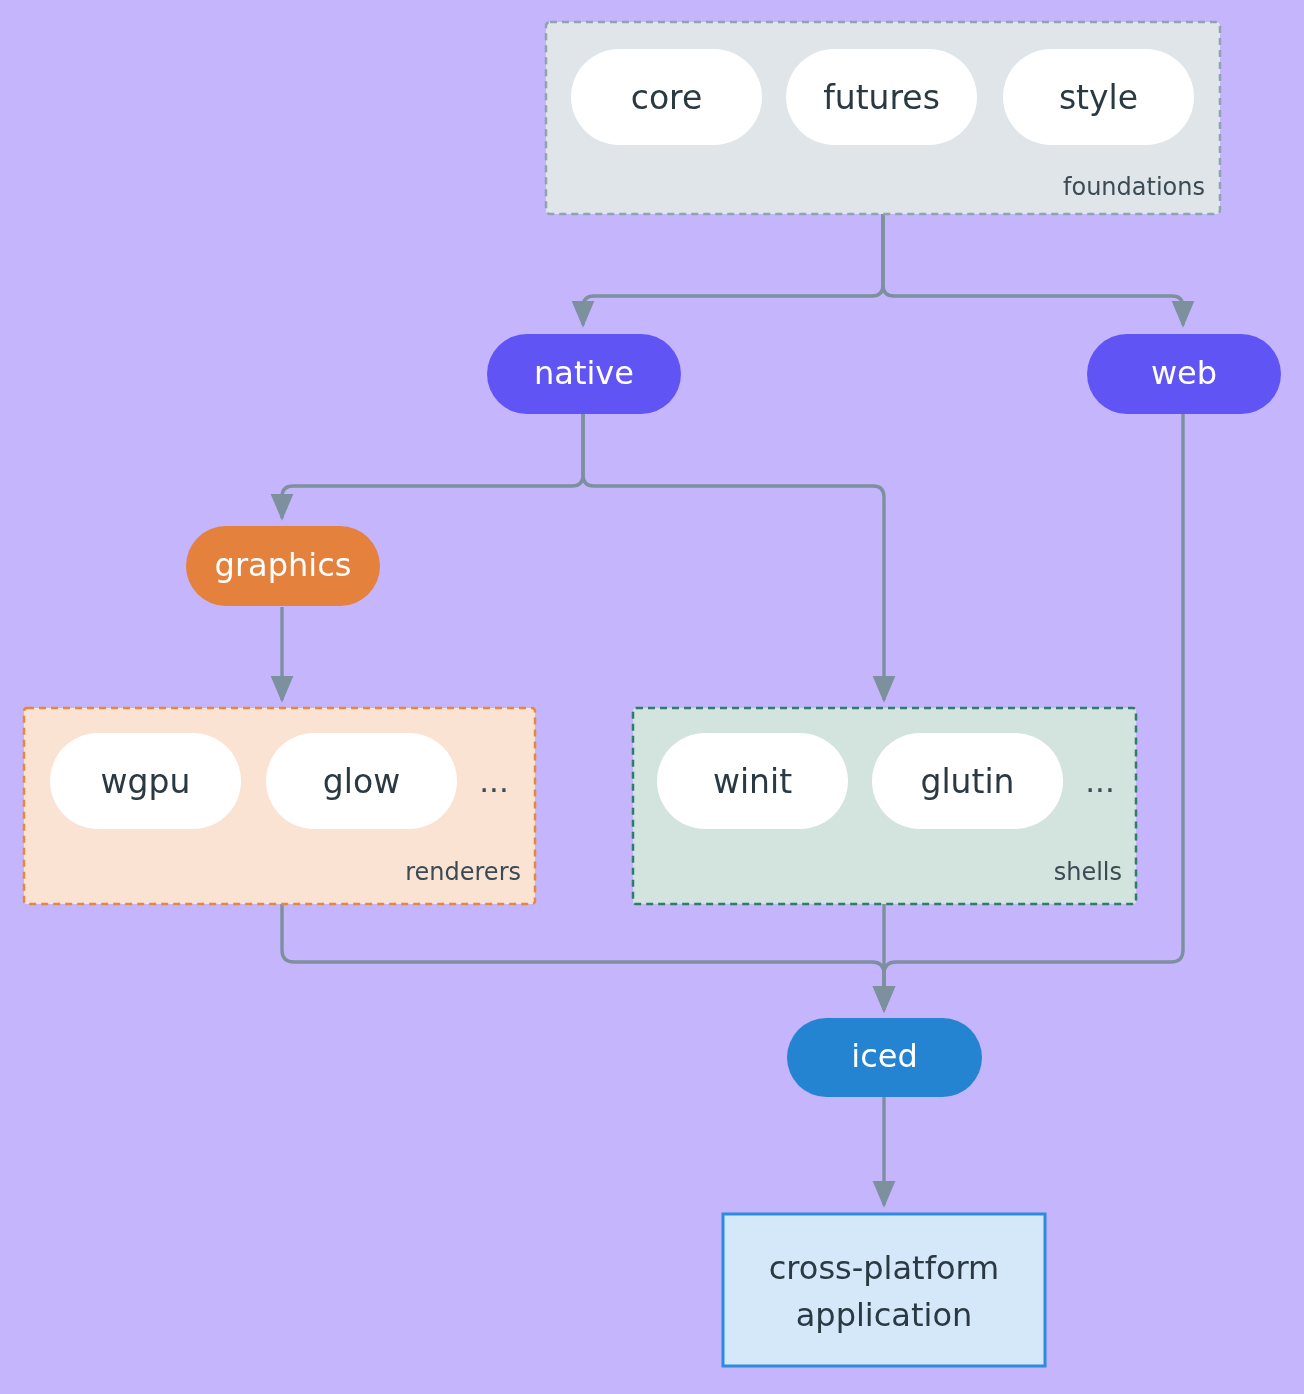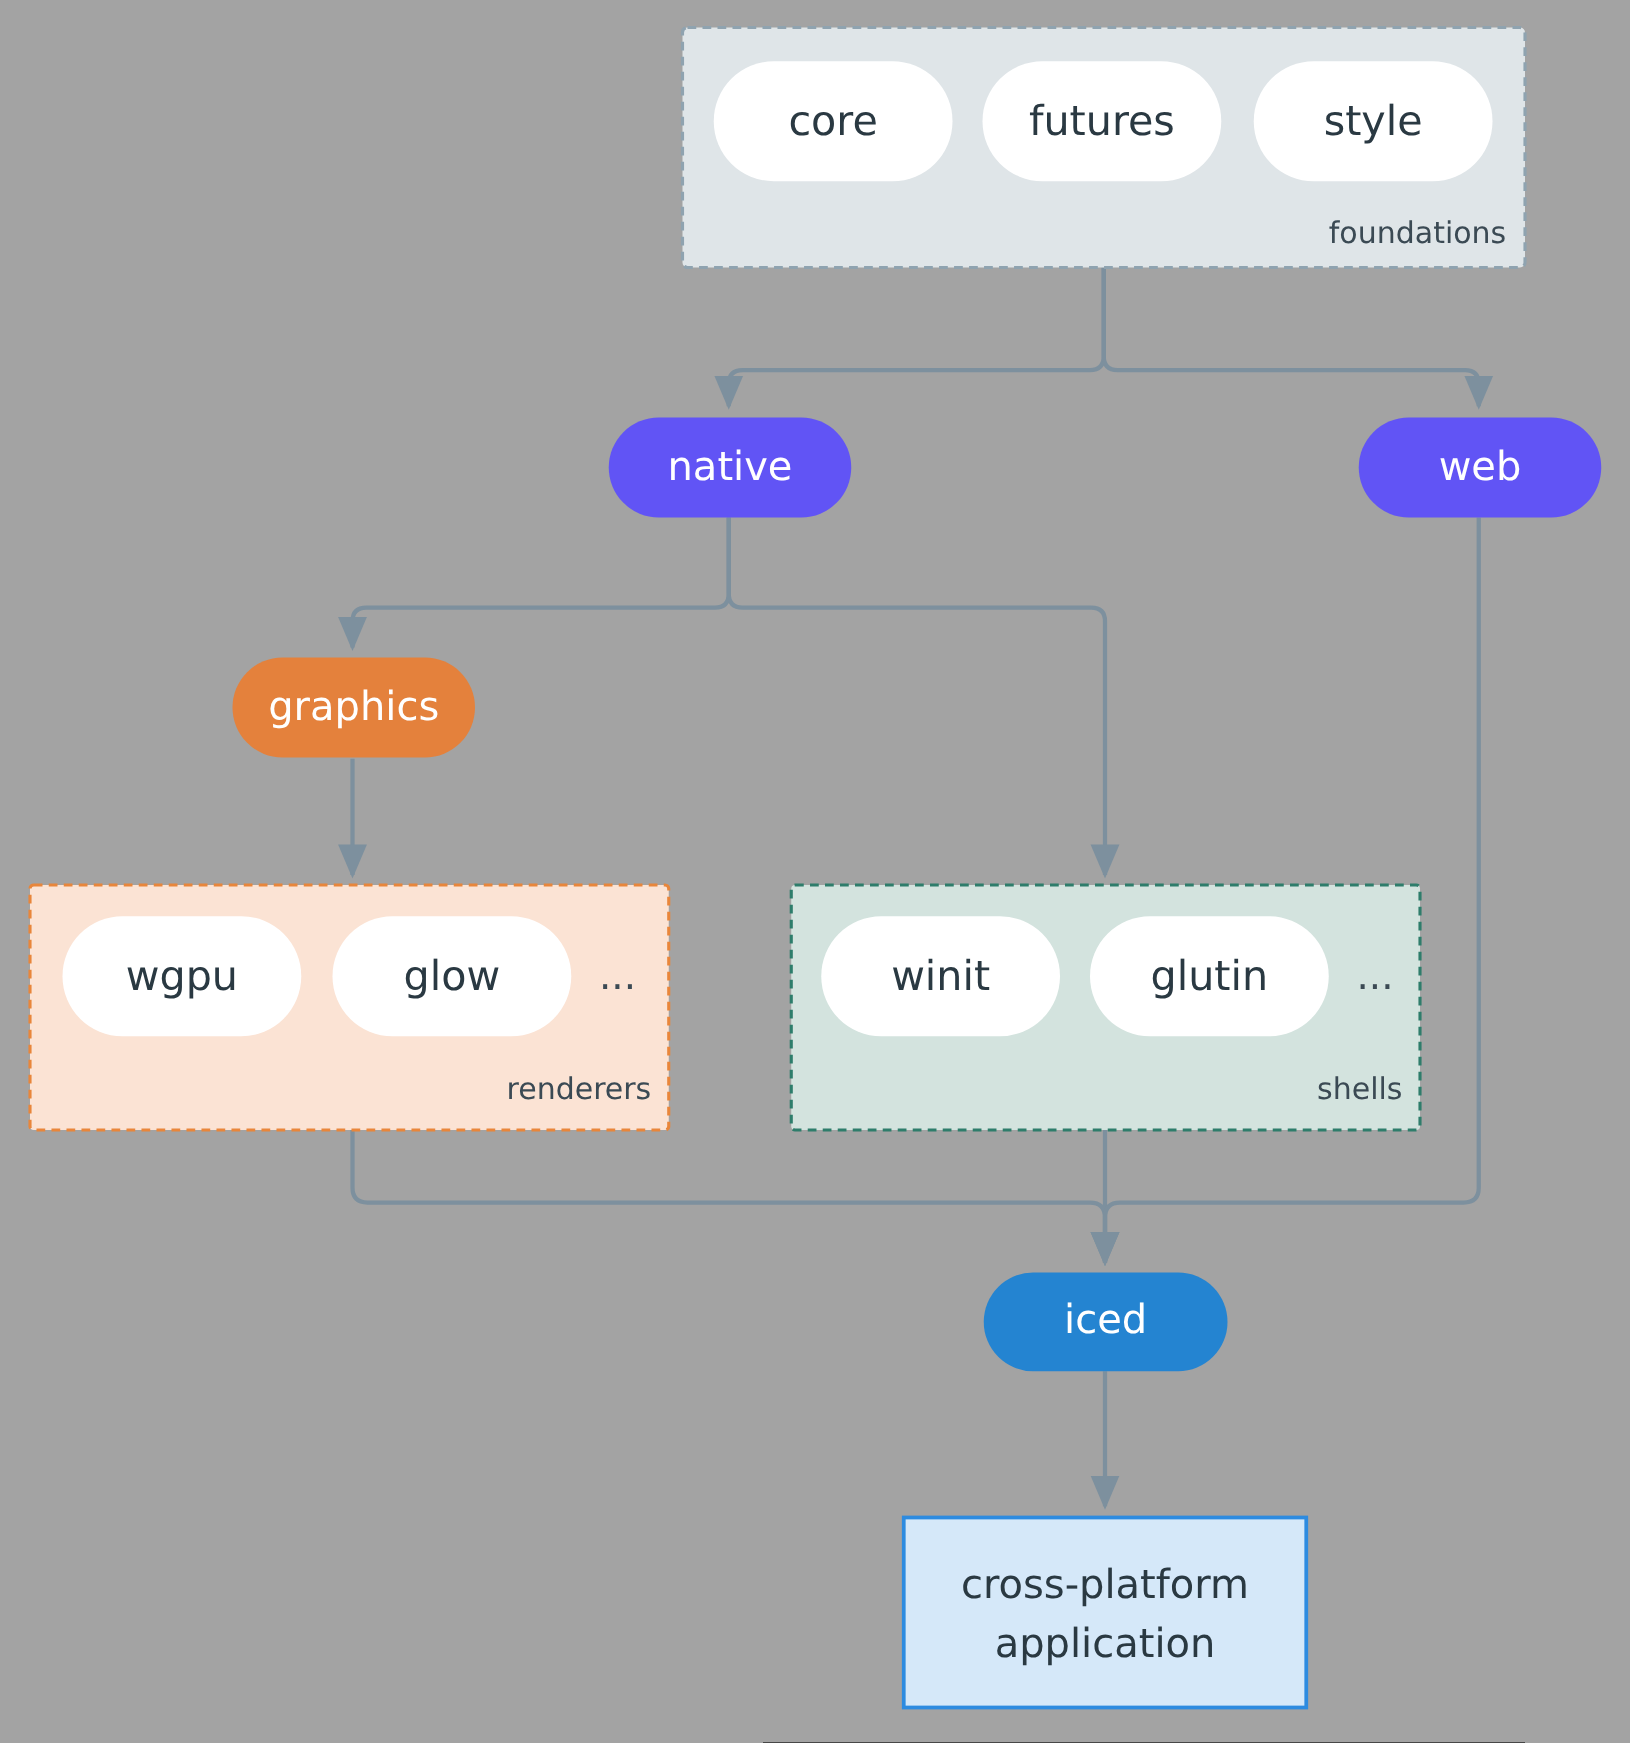--- a/index.html
+++ b/index.html
@@ -11,21 +11,21 @@
   body {
     width: 1304px;
     height: 1394px;
     overflow: hidden;
     font-family: "DejaVu Sans", "Liberation Sans", sans-serif;
   }
   #diagram-root {
     position: relative;
     width: 1304px;
     height: 1394px;
-    background: #a3a3a3;
+    background: #c4b5fd;
   }
   svg#diagram-svg {
     position: absolute;
     left: 0;
     top: 0;
     width: 1304px;
     height: 1394px;
     display: block;
   }
   .node-label {

